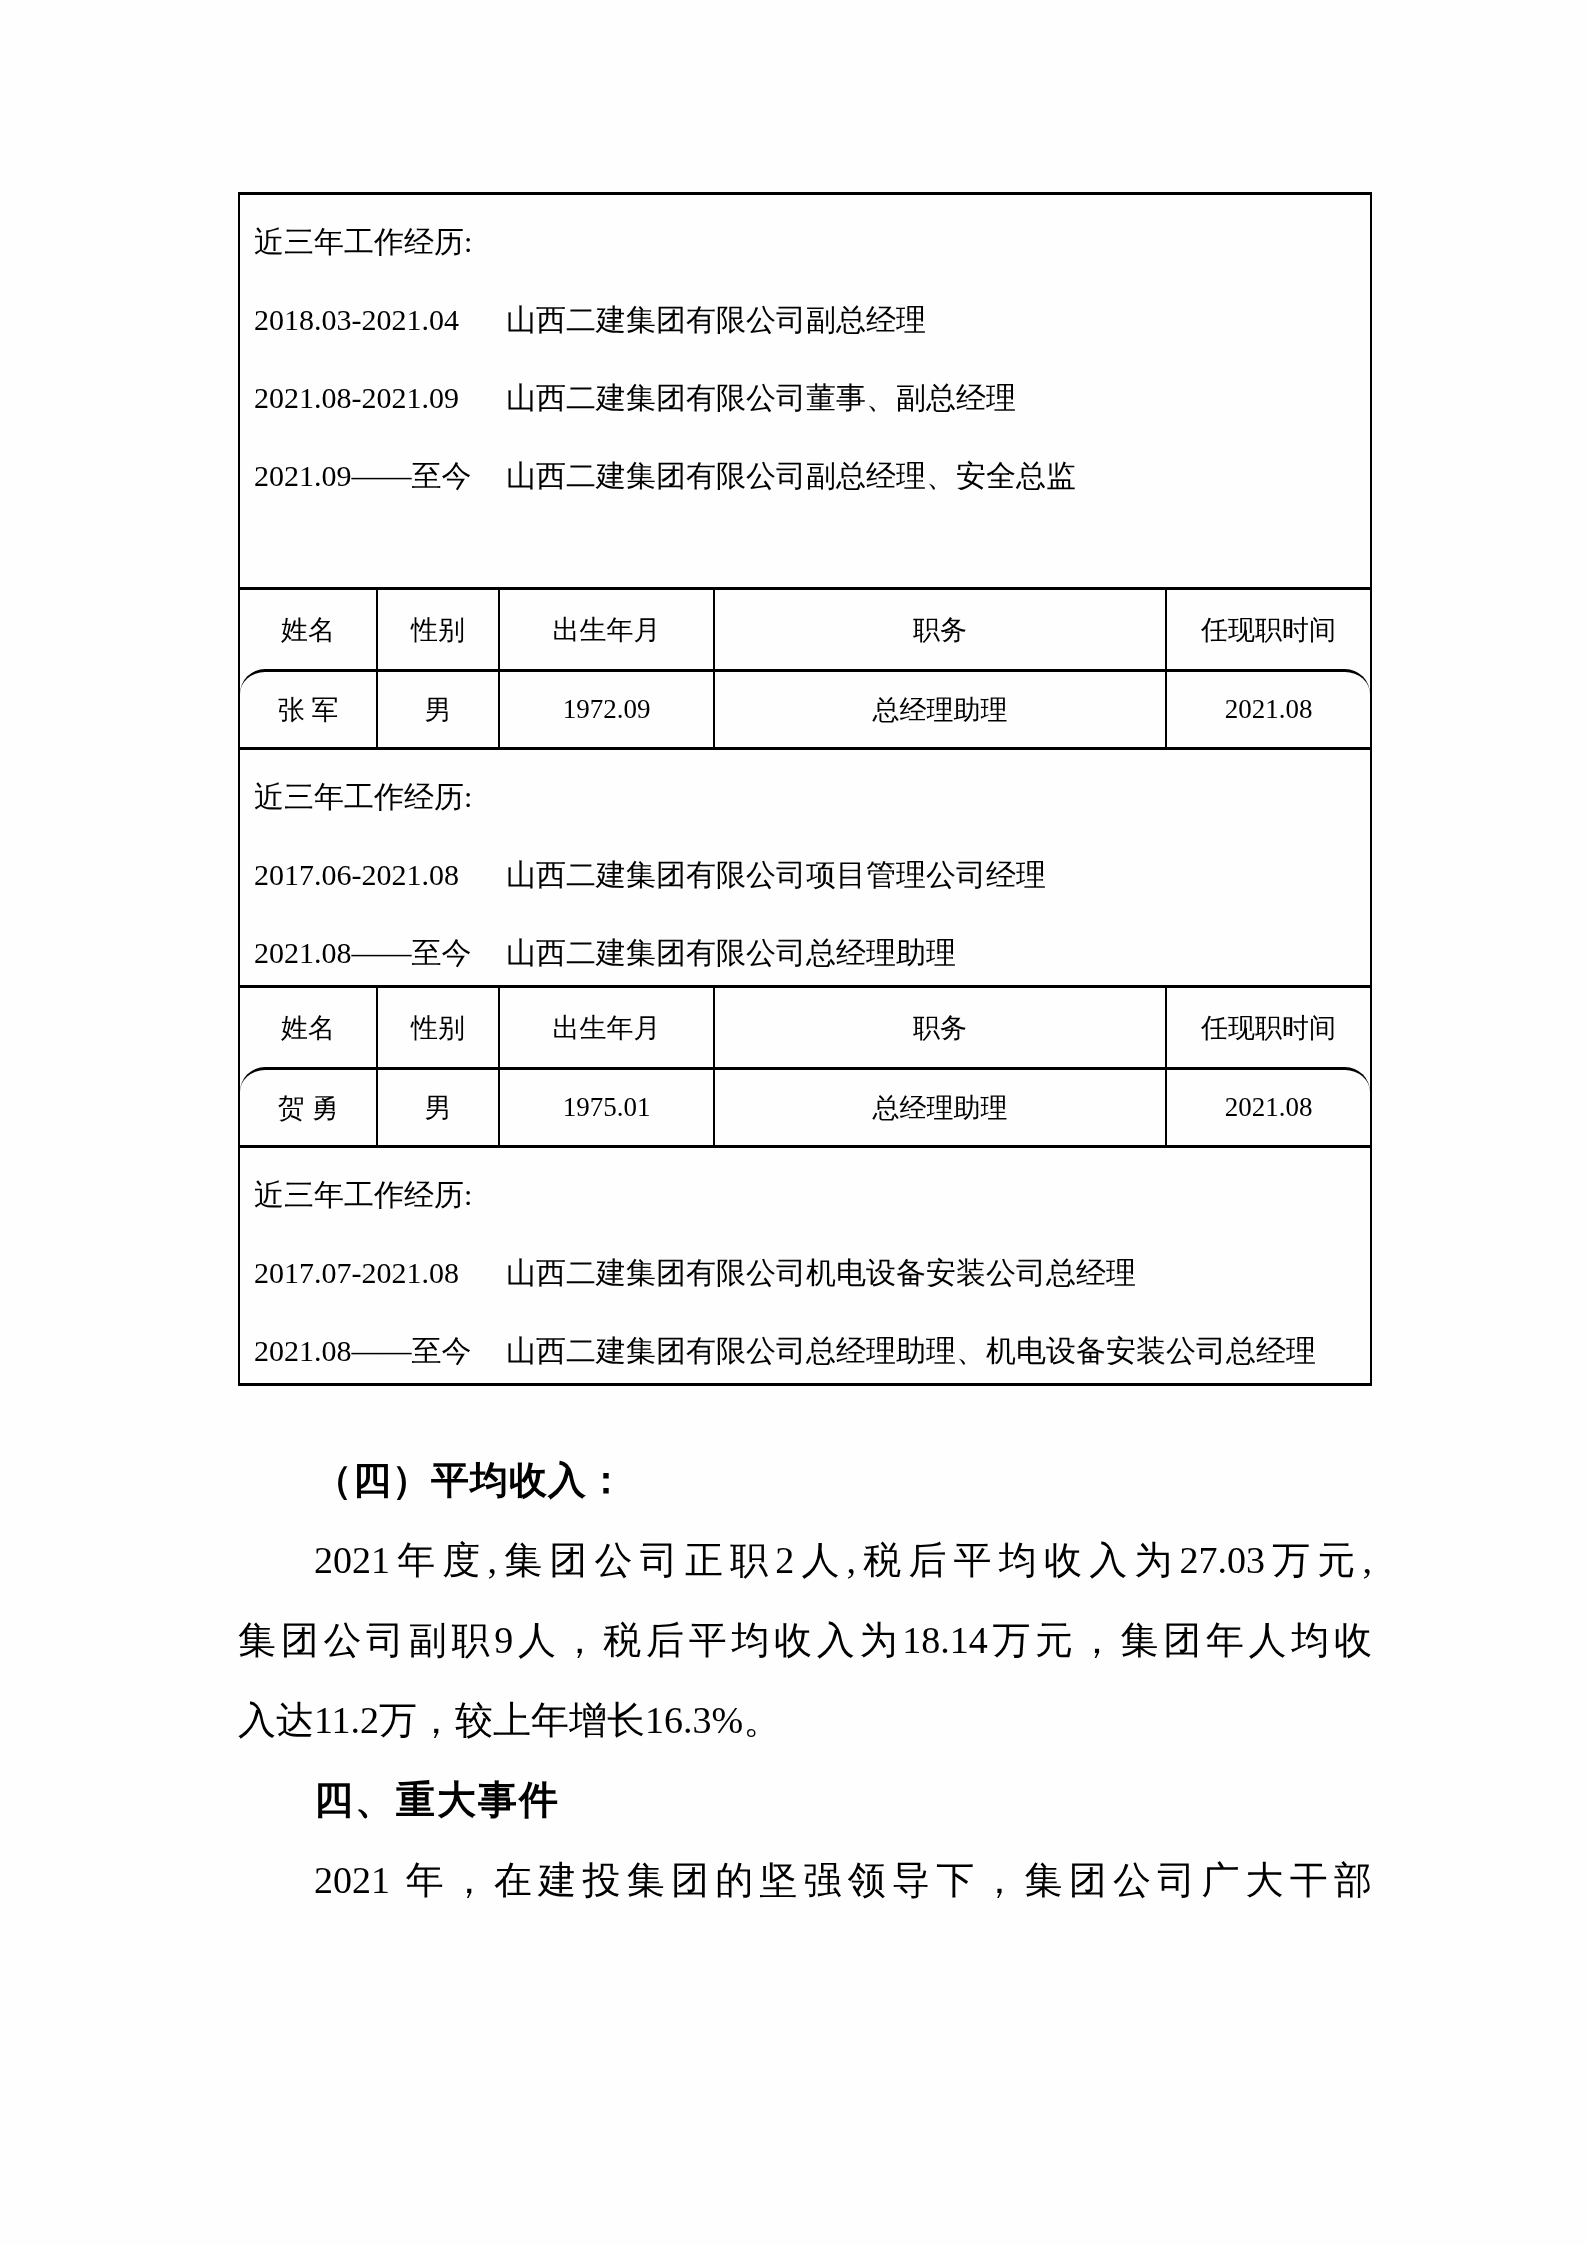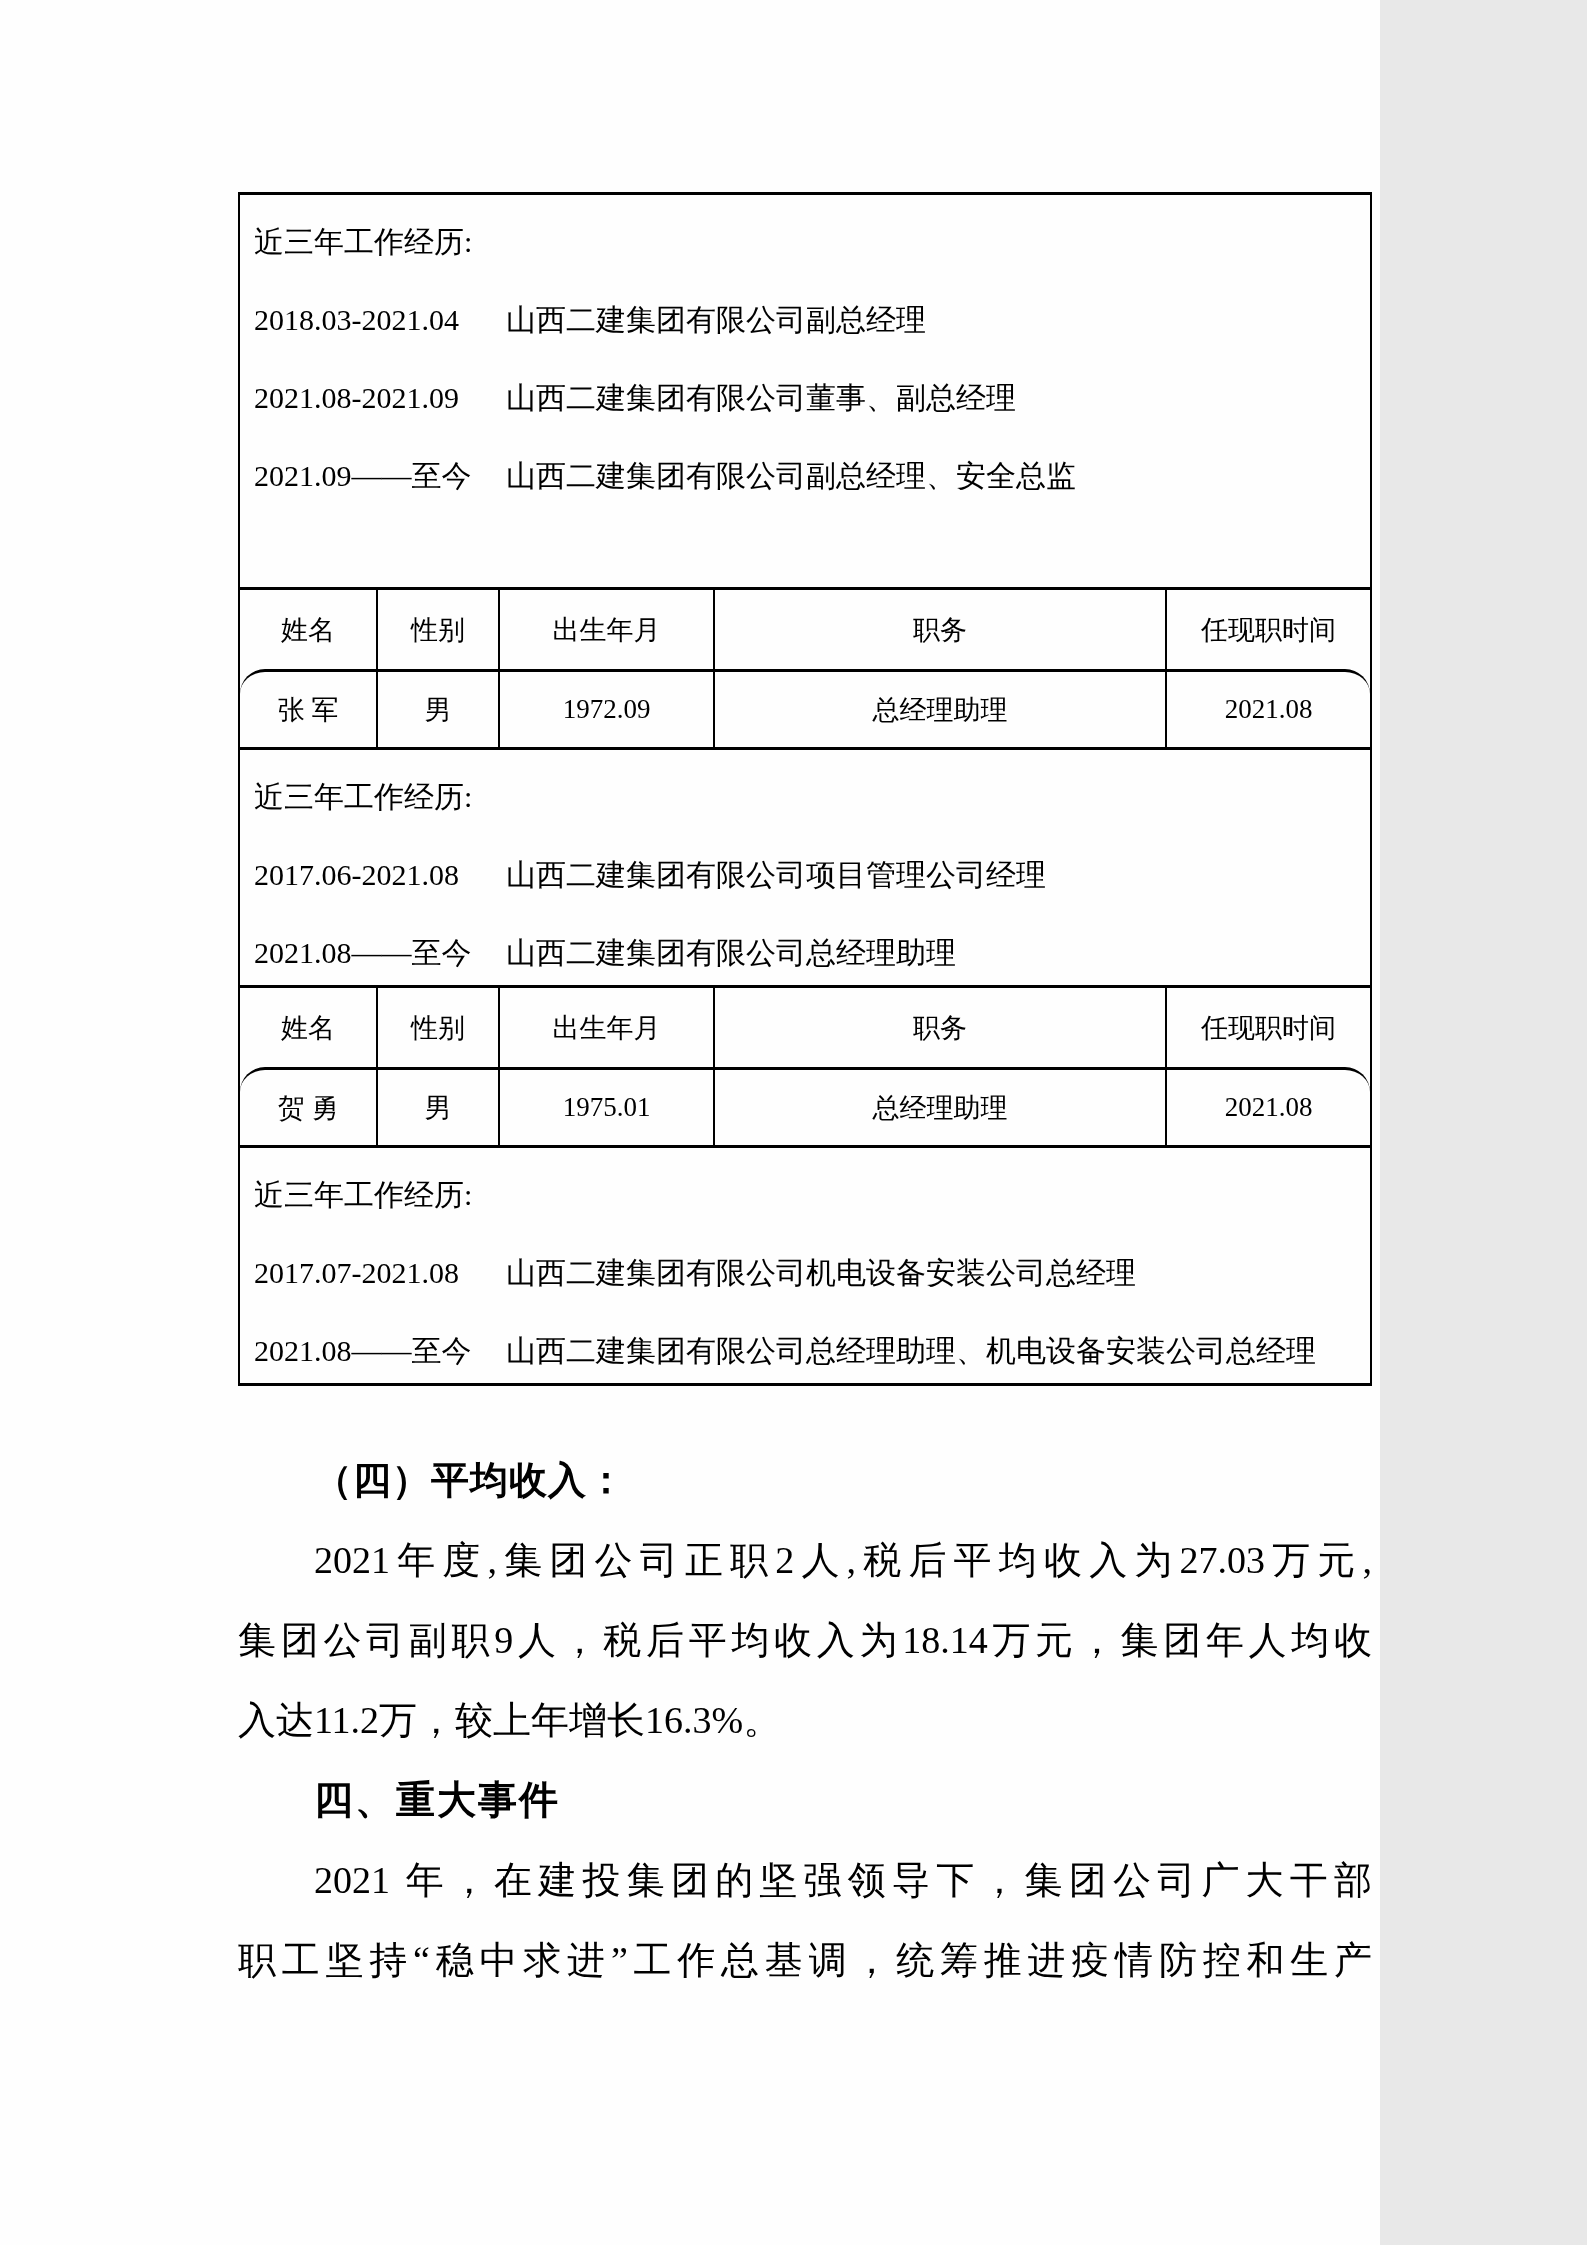--- a/index.html
+++ b/index.html
@@ -1,19 +1,19 @@
 <!DOCTYPE html>
 <html><head>
 <meta charset="utf-8">
 <style>
   * { margin: 0; padding: 0; box-sizing: border-box; }
   html, body { background: #e8e8e8; }
   .page {
     position: relative;
-    width: 1380px;
+    width: 1587px;
     height: 2245px;
     background: #fefefe;
     font-family: "Liberation Serif", "DejaVu Serif", serif;
     color: #000;
     overflow: hidden;
   }
 
   
   .doc-table {
     position: absolute;
@@ -158,16 +158,15 @@
 
   </div>
 
   <div class="body-text">
     <div class="pline indent h-kai">（四）平均收入：</div>
     <div class="pline indent fill">2021年度,集团公司正职2人,税后平均收入为27.03万元,</div>
     <div class="pline fill">集团公司副职9人，税后平均收入为18.14万元，集团年人均收</div>
     <div class="pline">入达11.2万，较上年增长16.3%。</div>
     <div class="pline indent h-hei">四、重大事件</div>
     <div class="pline indent fill">2021 年，在建投集团的坚强领导下，集团公司广大干部</div>
-    <div class="pline fill">职工坚持“稳中求进”工作总基调，统筹推进疫情防控和生产</div>
   </div>
 
 </div>
 
 </body></html>

